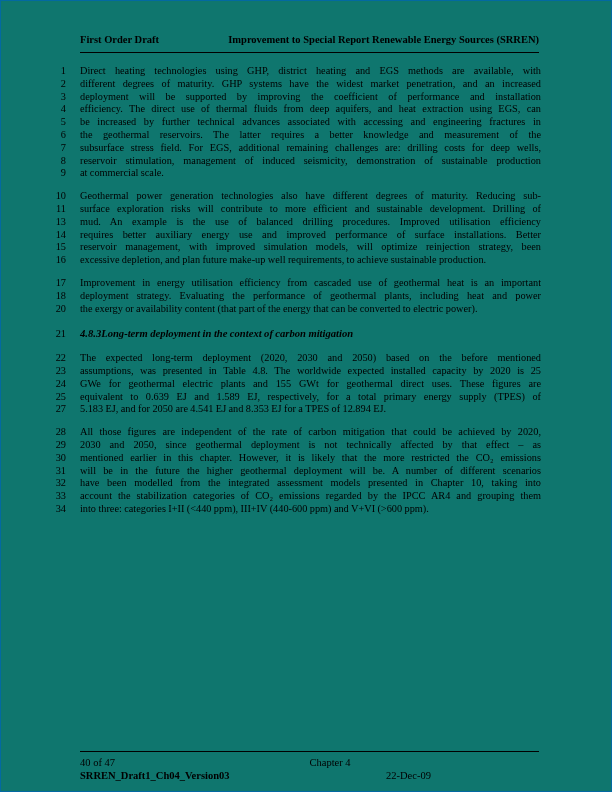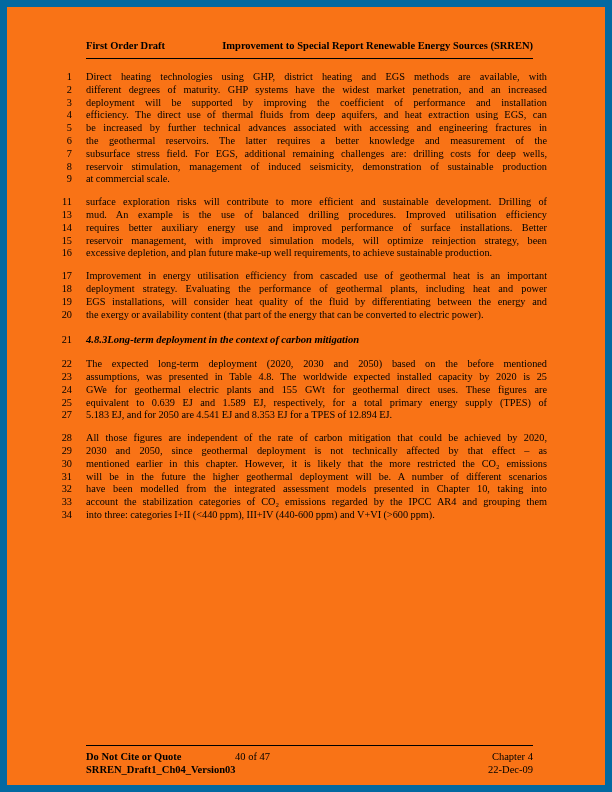--- a/index.html
+++ b/index.html
@@ -5,22 +5,22 @@
   * { margin: 0; padding: 0; box-sizing: border-box; }
   html, body { background: #ffffff; }
   body {
     width: 612px; height: 792px;
     font-family: "Liberation Serif", serif;
     color: #000;
   }
   .page {
     position: relative;
     width: 612px; height: 792px;
-    background: #f97316;
-    border: 7px solid #0369a1;
+    background: #0f766e;
+    border: 1px solid #0369a1;
     overflow: hidden;
   }
   
   .header {
     position: absolute;
     top: 33px; left: 79px; right: 72px;
     display: flex;
     justify-content: space-between;
     font-size: 10.5px;
     font-weight: bold;
@@ -69,21 +69,21 @@
     position: absolute;
     left: 79px; right: 72px; bottom: 9px;
     border-top: 1px solid #000;
     padding-top: 4px;
     font-size: 10.5px;
     line-height: 13px;
   }
   .footer-row { display: flex; }
   .f-left  { flex: 1; text-align: left; font-weight: bold; }
   .f-center{ flex: 1; text-align: left; }
-  .f-right { flex: 1; text-align: right; }
+  .f-right { flex: 1; }
 </style>
 </head>
 <body>
 
 <div class="page">
 
   <div class="header">
     <span>First Order Draft</span>
     <span>Improvement to Special Report Renewable Energy Sources (SRREN)</span>
   </div>
@@ -122,20 +122,24 @@
           <span class="lineno">8</span>
           <span class="linetext">reservoir stimulation, management of induced seismicity, demonstration of sustainable production</span>
         </div>
         <div class="line last">
           <span class="lineno">9</span>
           <span class="linetext">at commercial scale.</span>
         </div>
       </div>
       <div class="block para">
         <div class="line">
+          <span class="lineno">10</span>
+          <span class="linetext">Geothermal power generation technologies also have different degrees of maturity. Reducing sub-</span>
+        </div>
+        <div class="line">
           <span class="lineno">11</span>
           <span class="linetext">surface exploration risks will contribute to more efficient and sustainable development. Drilling of</span>
         </div>
         <div class="line">
           <span class="lineno">13</span>
           <span class="linetext">mud. An example is the use of balanced drilling procedures. Improved utilisation efficiency</span>
         </div>
         <div class="line">
           <span class="lineno">14</span>
           <span class="linetext">requires better auxiliary energy use and improved performance of surface installations. Better</span>
@@ -151,24 +155,20 @@
       </div>
       <div class="block para">
         <div class="line">
           <span class="lineno">17</span>
           <span class="linetext">Improvement in energy utilisation efficiency from cascaded use of geothermal heat is an important</span>
         </div>
         <div class="line">
           <span class="lineno">18</span>
           <span class="linetext">deployment strategy. Evaluating the performance of geothermal plants, including heat and power</span>
         </div>
-        <div class="line">
-          <span class="lineno">19</span>
-          <span class="linetext">EGS installations, will consider heat quality of the fluid by differentiating between the energy and</span>
-        </div>
         <div class="line last">
           <span class="lineno">20</span>
           <span class="linetext">the exergy or availability content (that part of the energy that can be converted to electric power).</span>
         </div>
       </div>
       <div class="block heading">
         <div class="line">
           <span class="lineno">21</span>
           <span class="linetext"><span class="hnum">4.8.3</span><span>Long-term deployment in the context of carbon mitigation</span></span>
         </div>
@@ -222,21 +222,20 @@
         </div>
         <div class="line last">
           <span class="lineno">34</span>
           <span class="linetext">into three: categories I+II (&lt;440 ppm), III+IV (440-600 ppm) and V+VI (&gt;600 ppm).</span>
         </div>
       </div>
     </div>
 
   <div class="footer">
     <div class="footer-row">
-      <span class="f-left">Do Not Cite or Quote</span>
       <span class="f-center">40 of 47</span>
       <span class="f-right">Chapter 4</span>
     </div>
     <div class="footer-row">
       <span class="f-left">SRREN_Draft1_Ch04_Version03</span>
       <span class="f-center"></span>
       <span class="f-right">22-Dec-09</span>
     </div>
   </div>
 

